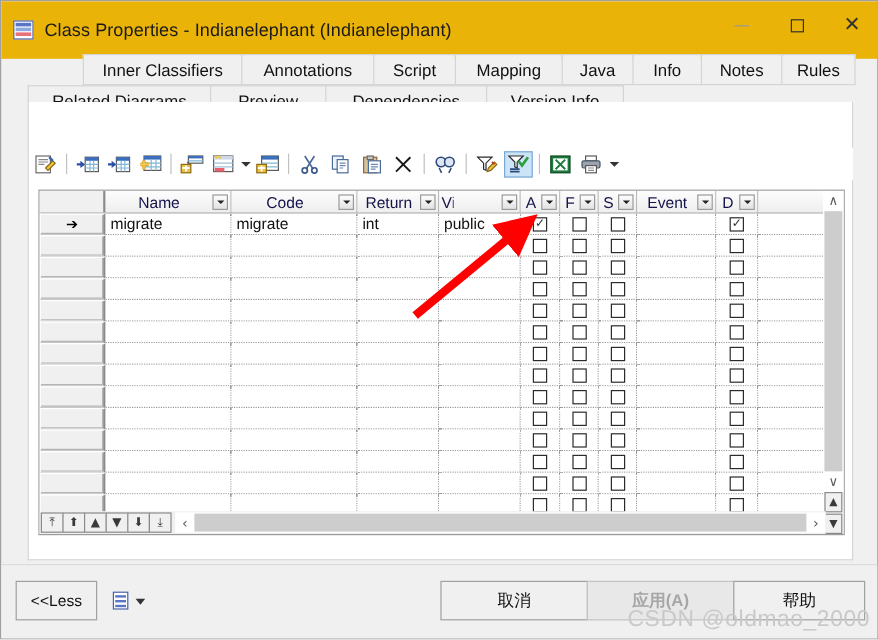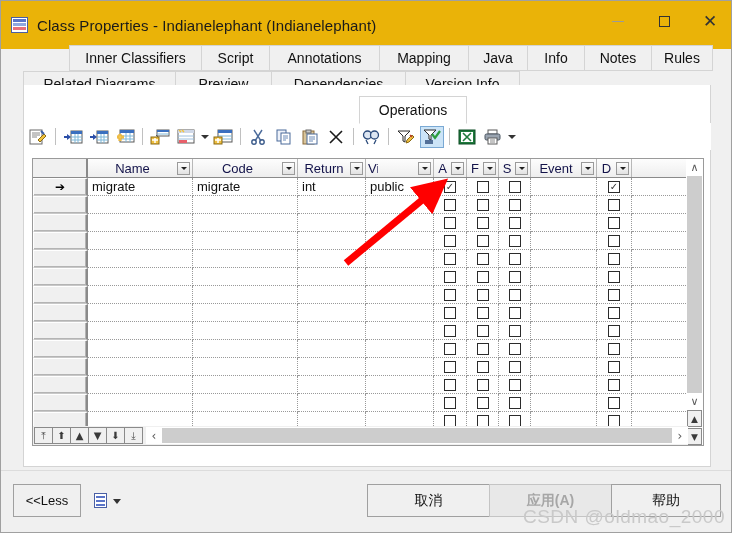--- a/index.html
+++ b/index.html
@@ -215,40 +215,39 @@
       <div class="wc max">
           <span></span>
         </div>
       <div class="wc close">✕</div>
     </div>
   </div>
 
   <div class="tabzone">
     <div class="tabrow r1">
         <div class="tab" style="width: 132px;">Inner Classifiers</div>
+        <div class="tab" style="width: 110px;">Annotations</div>
         <div class="tab" style="width: 68px;">Script</div>
-        <div class="tab" style="width: 110px;">Annotations</div>
         <div class="tab" style="width: 89px;">Mapping</div>
         <div class="tab" style="width: 59px;">Java</div>
         <div class="tab" style="width: 57px;">Info</div>
         <div class="tab" style="width: 67px;">Notes</div>
         <div class="tab" style="width: 62px;">Rules</div>
       </div>
     <div class="tabrow r2">
         <div class="tab" style="width: 152px;">Related Diagrams</div>
         <div class="tab" style="width: 96px;">Preview</div>
         <div class="tab" style="width: 134px;">Dependencies</div>
         <div class="tab" style="width: 115px;">Version Info</div>
       </div>
     <div class="tabrow r3">
         <div class="tab" style="width: 79px;">General</div>
         <div class="tab" style="width: 67px;">Detail</div>
         <div class="tab" style="width: 94px;">Attributes</div>
         <div class="tab" style="width: 96px;">Identifiers</div>
-        <div class="tab selected" style="width: 108px;">Operations</div>
         <div class="tab" style="width: 62px;">Ports</div>
         <div class="tab" style="width: 62px;">Parts</div>
         <div class="tab" style="width: 113px;">Associations</div>
       </div>
   </div>
 
   <div class="panel">
 
     <div class="toolbar">
         <div class="tb">

